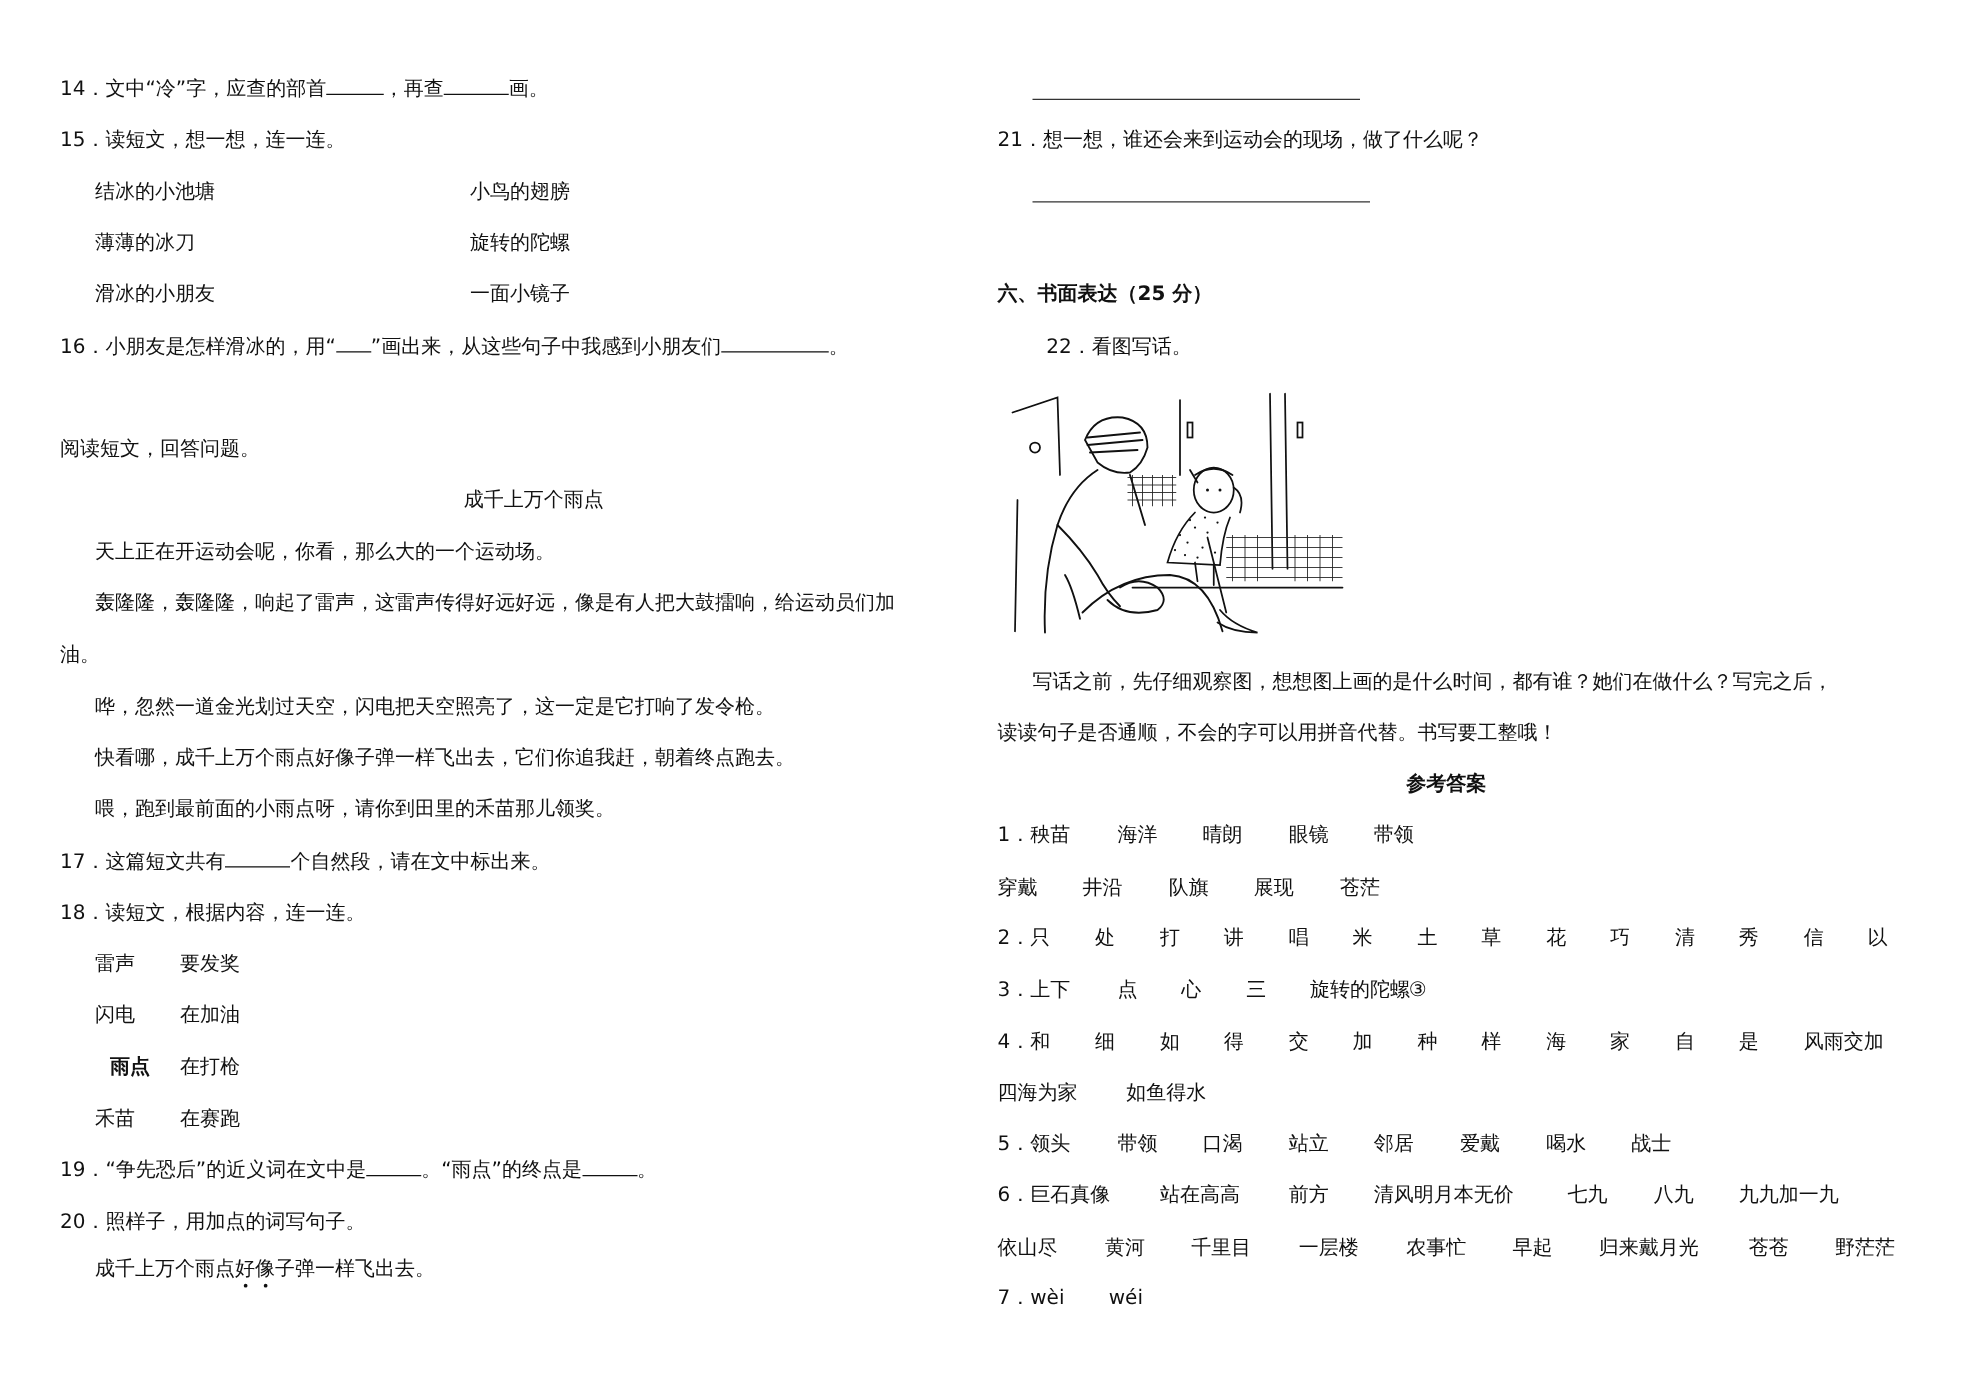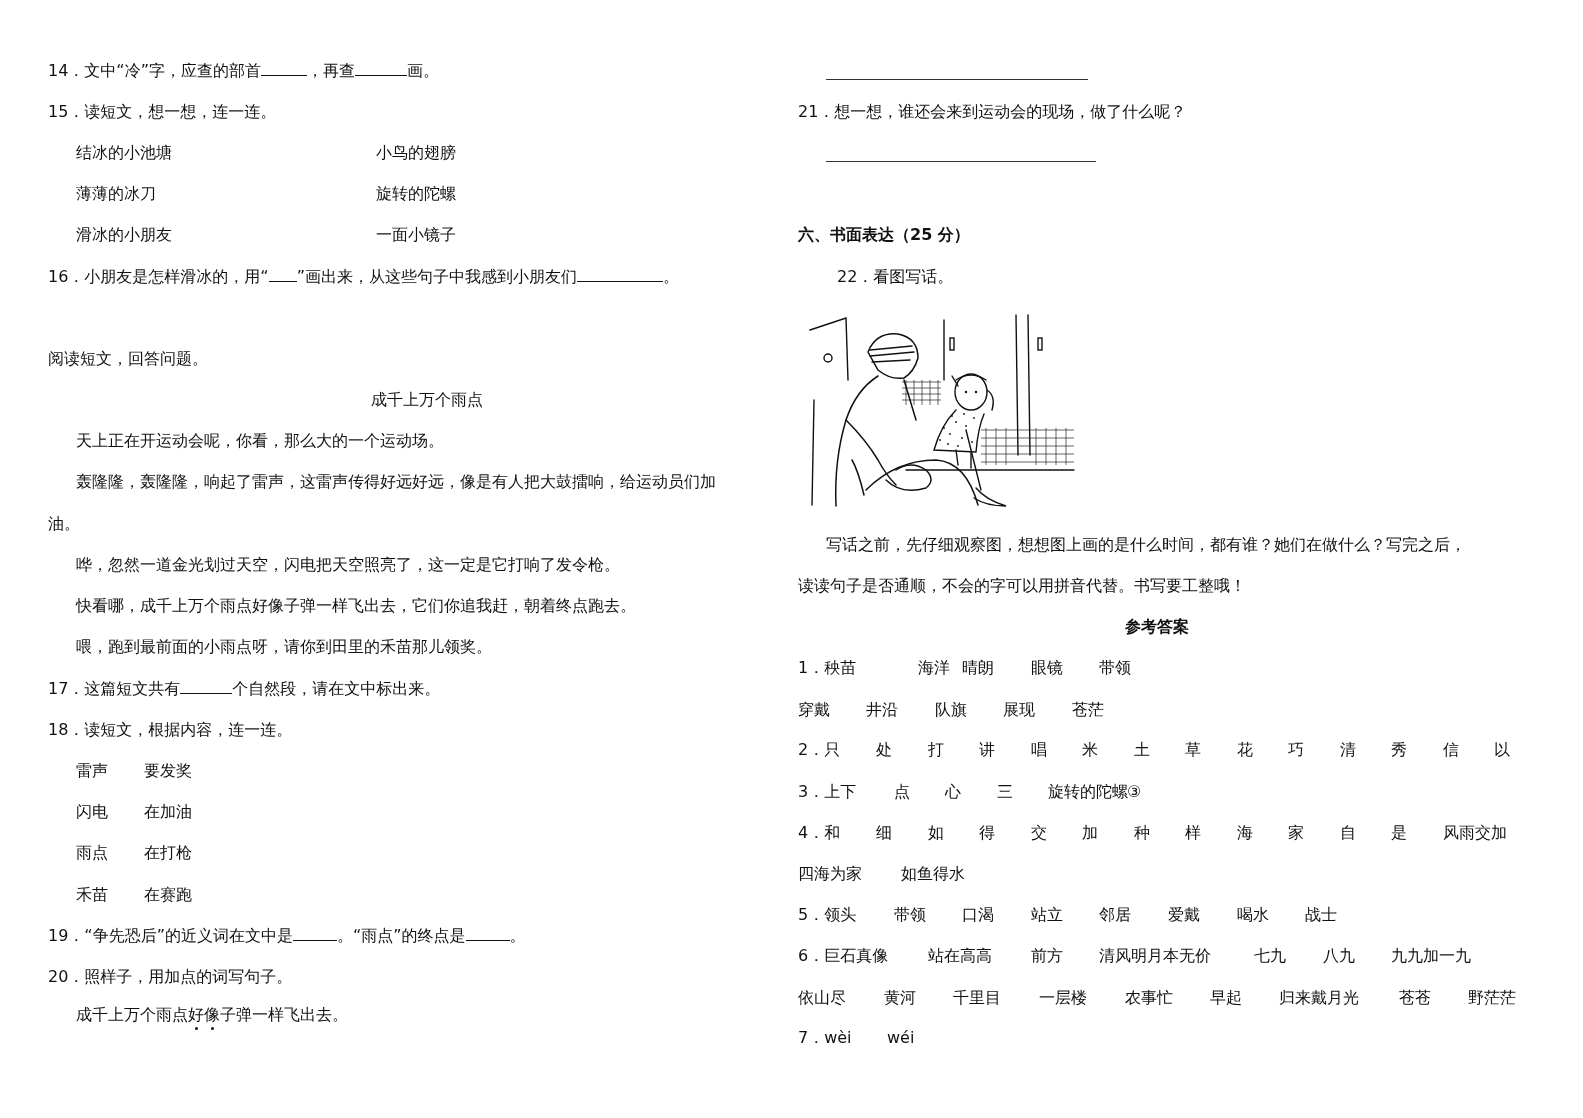--- a/index.html
+++ b/index.html
@@ -55,21 +55,21 @@
     <span>17．</span><span>这篇短文共有</span><span class="blank" style="width:52px;"></span><span>个自然段，请在文中标出来。</span>
   </div>
 
   <div class="ln" style="left:48px; top:720px;">
     <span>18．</span><span>读短文，根据内容，连一连。</span>
   </div>
   <div class="ln" style="left:76px; top:761px;">雷声</div>
   <div class="ln" style="left:144px; top:761px;text-align:center;">要发奖</div>
   <div class="ln" style="left:76px; top:802px;">闪电</div>
   <div class="ln" style="left:144px; top:802px;">在加油</div>
-  <div class="ln" style="left:76px; top:843px;">雨点</div>
+  <div class="ln" style="left:88px; top:843px;font-weight:bold;">雨点</div>
   <div class="ln" style="left:144px; top:843px;">在打枪</div>
   <div class="ln" style="left:76px; top:885px;">禾苗</div>
   <div class="ln" style="left:144px; top:885px;">在赛跑</div>
 
   <div class="ln" style="left:48px; top:926px;">
     <span>19．</span><span>“争先恐后”的近义词在文中是</span><span class="blank" style="width:44px;"></span><span>。“雨点”的终点是</span><span class="blank" style="width:44px;"></span><span>。</span>
   </div>
 
   <div class="ln" style="left:48px; top:967px;">
     <span>20．</span><span>照样子，用加点的词写句子。</span>
@@ -158,21 +158,21 @@
     </svg>
   </div>
 
   <div class="ln" style="left:826px; top:535px;">写话之前，先仔细观察图，想想图上画的是什么时间，都有谁？她们在做什么？写完之后，</div>
   <div class="ln" style="left:798px; top:576px;">读读句子是否通顺，不会的字可以用拼音代替。书写要工整哦！</div>
 
   <div class="ln bold" style="left:1125px; top:617px;">参考答案</div>
 
   <div>
     <span class="cell" style="left:798px; top:658px;">1．秧苗</span>
-    <span class="cell" style="left:894px; top:658px;margin-left:24px;">海洋</span>
+    <span class="cell" style="left:894px; top:658px;">海洋</span>
     <span class="cell" style="left:962px; top:658px;">晴朗</span>
     <span class="cell" style="left:1031px; top:658px;">眼镜</span>
     <span class="cell" style="left:1099px; top:658px;">带领</span>
   </div>
   <div>
     <span class="cell" style="left:798px; top:700px;">穿戴</span>
     <span class="cell" style="left:866px; top:700px;">井沿</span>
     <span class="cell" style="left:935px; top:700px;">队旗</span>
     <span class="cell" style="left:1003px; top:700px;">展现</span>
     <span class="cell" style="left:1072px; top:700px;">苍茫</span>

